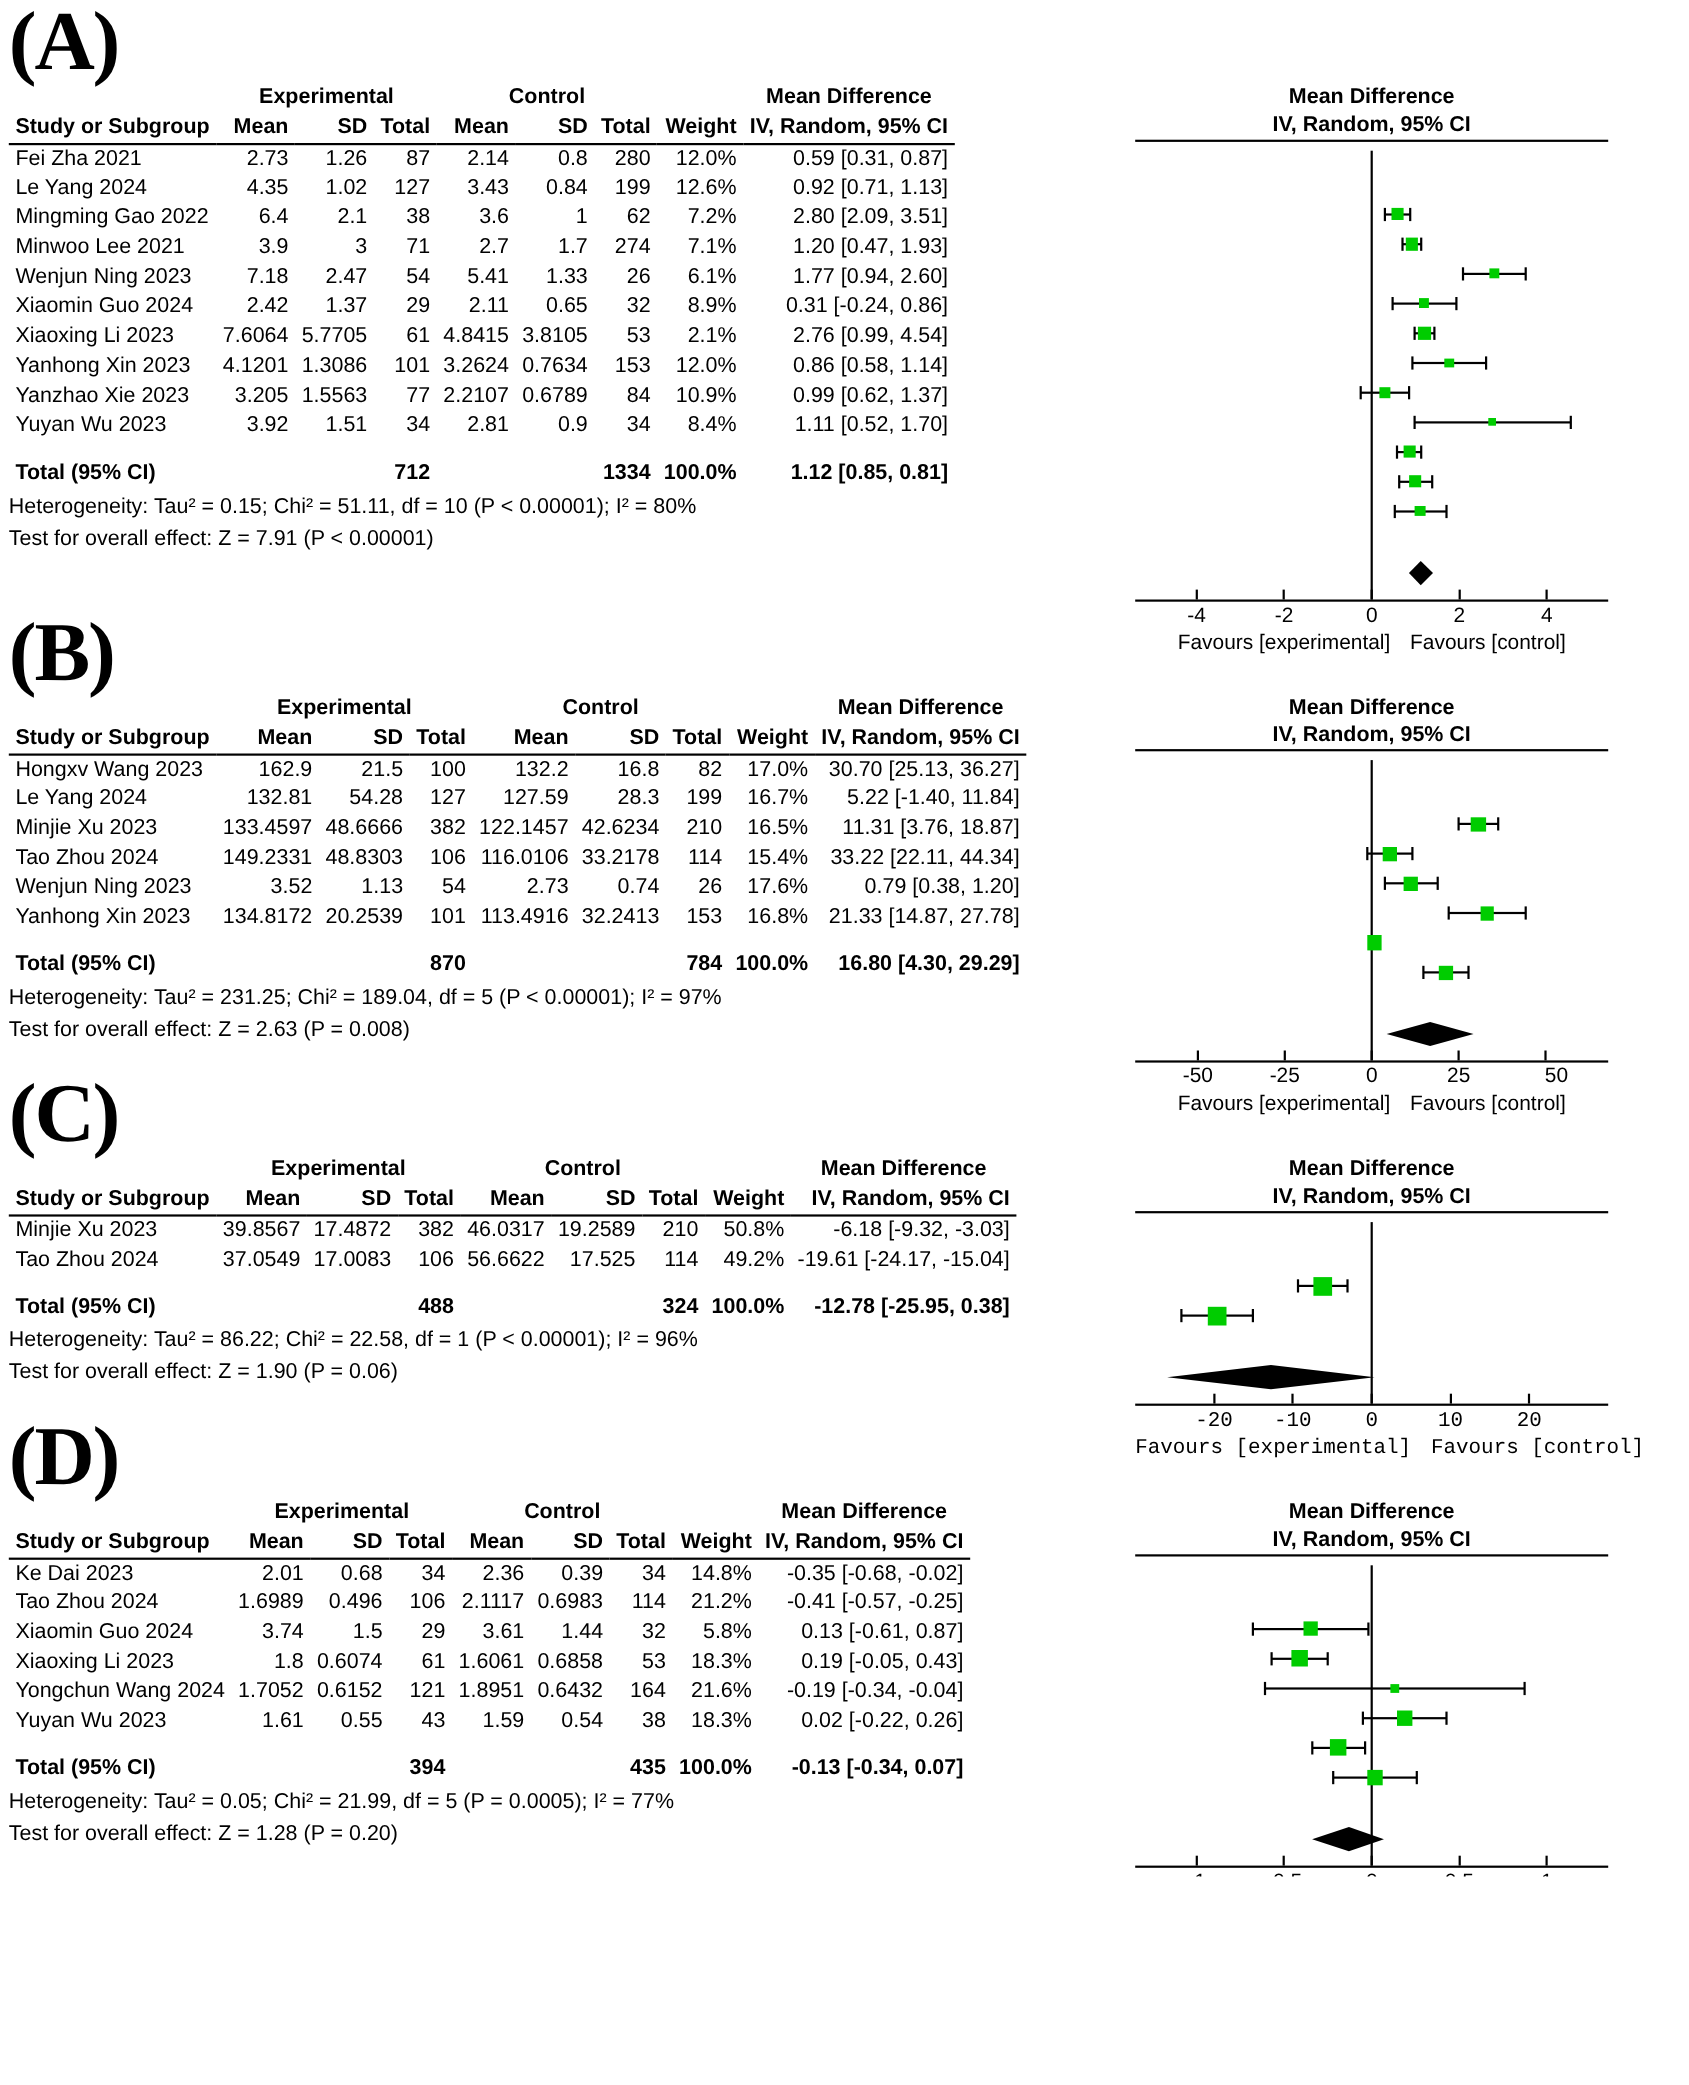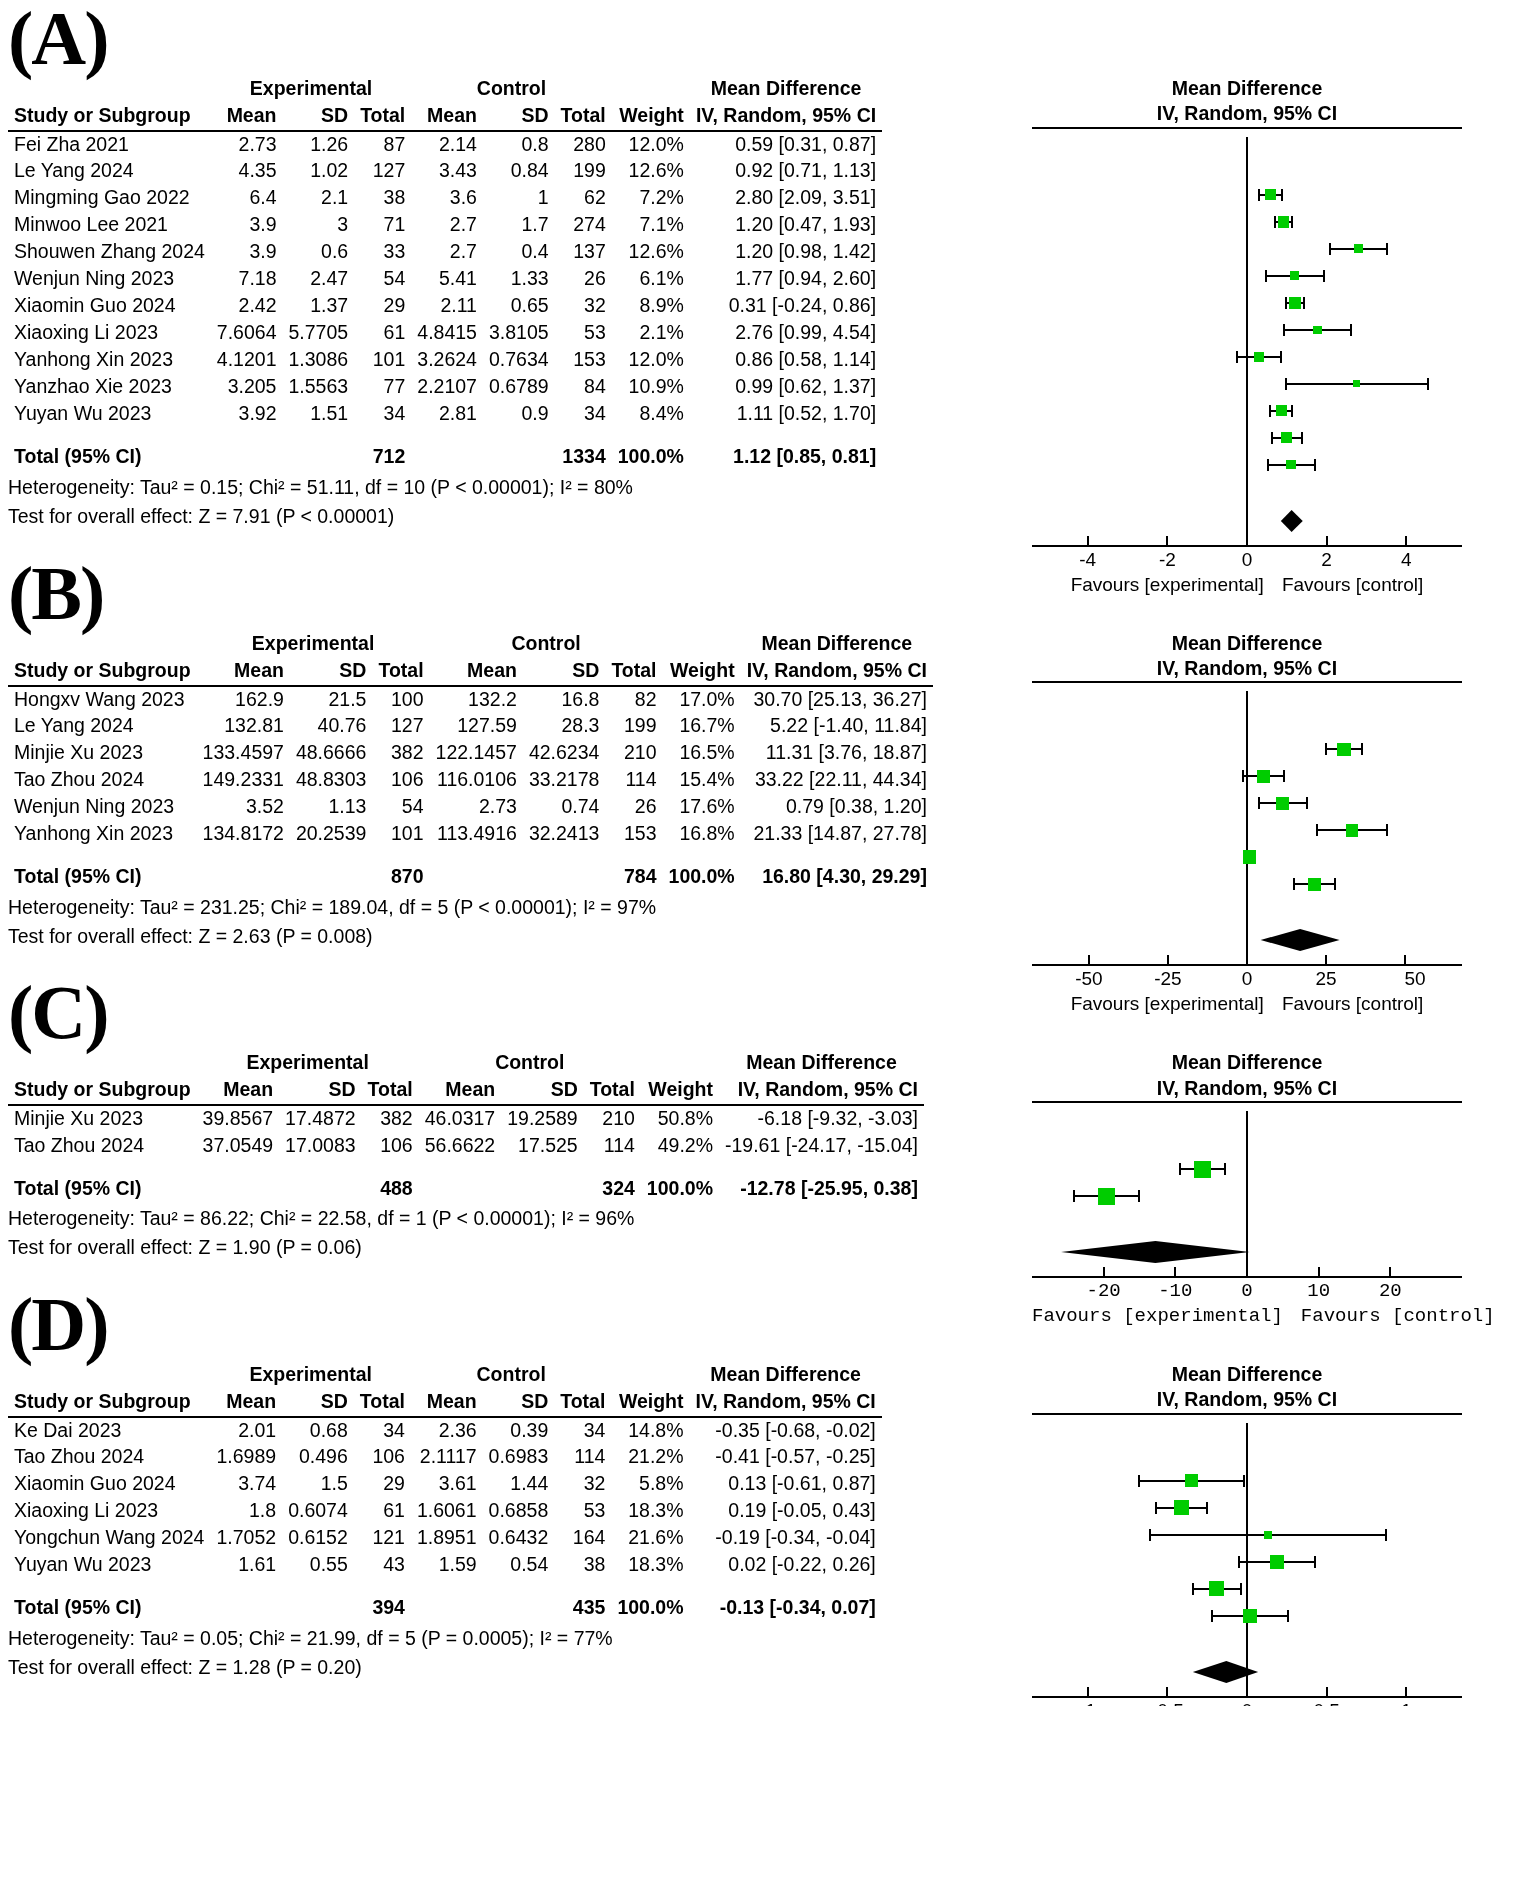--- a/index.html
+++ b/index.html
@@ -120,31 +120,20 @@
                 <td class="num">3.9</td>
                 <td class="num">3</td>
                 <td class="num">71</td>
                 <td class="num">2.7</td>
                 <td class="num">1.7</td>
                 <td class="num">274</td>
                 <td class="num">7.1%</td>
                 <td class="ci">1.20 [0.47, 1.93]</td>
               </tr>
               <tr style="height:27px">
-                <td class="lbl">Shouwen Zhang 2024</td>
-                <td class="num">3.9</td>
-                <td class="num">0.6</td>
-                <td class="num">33</td>
-                <td class="num">2.7</td>
-                <td class="num">0.4</td>
-                <td class="num">137</td>
-                <td class="num">12.6%</td>
-                <td class="ci">1.20 [0.98, 1.42]</td>
-              </tr>
-              <tr style="height:27px">
                 <td class="lbl">Wenjun Ning 2023</td>
                 <td class="num">7.18</td>
                 <td class="num">2.47</td>
                 <td class="num">54</td>
                 <td class="num">5.41</td>
                 <td class="num">1.33</td>
                 <td class="num">26</td>
                 <td class="num">6.1%</td>
                 <td class="ci">1.77 [0.94, 2.60]</td>
               </tr>
@@ -322,21 +311,21 @@
                 <td class="num">100</td>
                 <td class="num">132.2</td>
                 <td class="num">16.8</td>
                 <td class="num">82</td>
                 <td class="num">17.0%</td>
                 <td class="ci">30.70 [25.13, 36.27]</td>
               </tr>
               <tr style="height:27px">
                 <td class="lbl">Le Yang 2024</td>
                 <td class="num">132.81</td>
-                <td class="num">40.76</td>
+                <td class="num">54.28</td>
                 <td class="num">127</td>
                 <td class="num">127.59</td>
                 <td class="num">28.3</td>
                 <td class="num">199</td>
                 <td class="num">16.7%</td>
                 <td class="ci">5.22 [-1.40, 11.84]</td>
               </tr>
               <tr style="height:27px">
                 <td class="lbl">Minjie Xu 2023</td>
                 <td class="num">133.4597</td>

